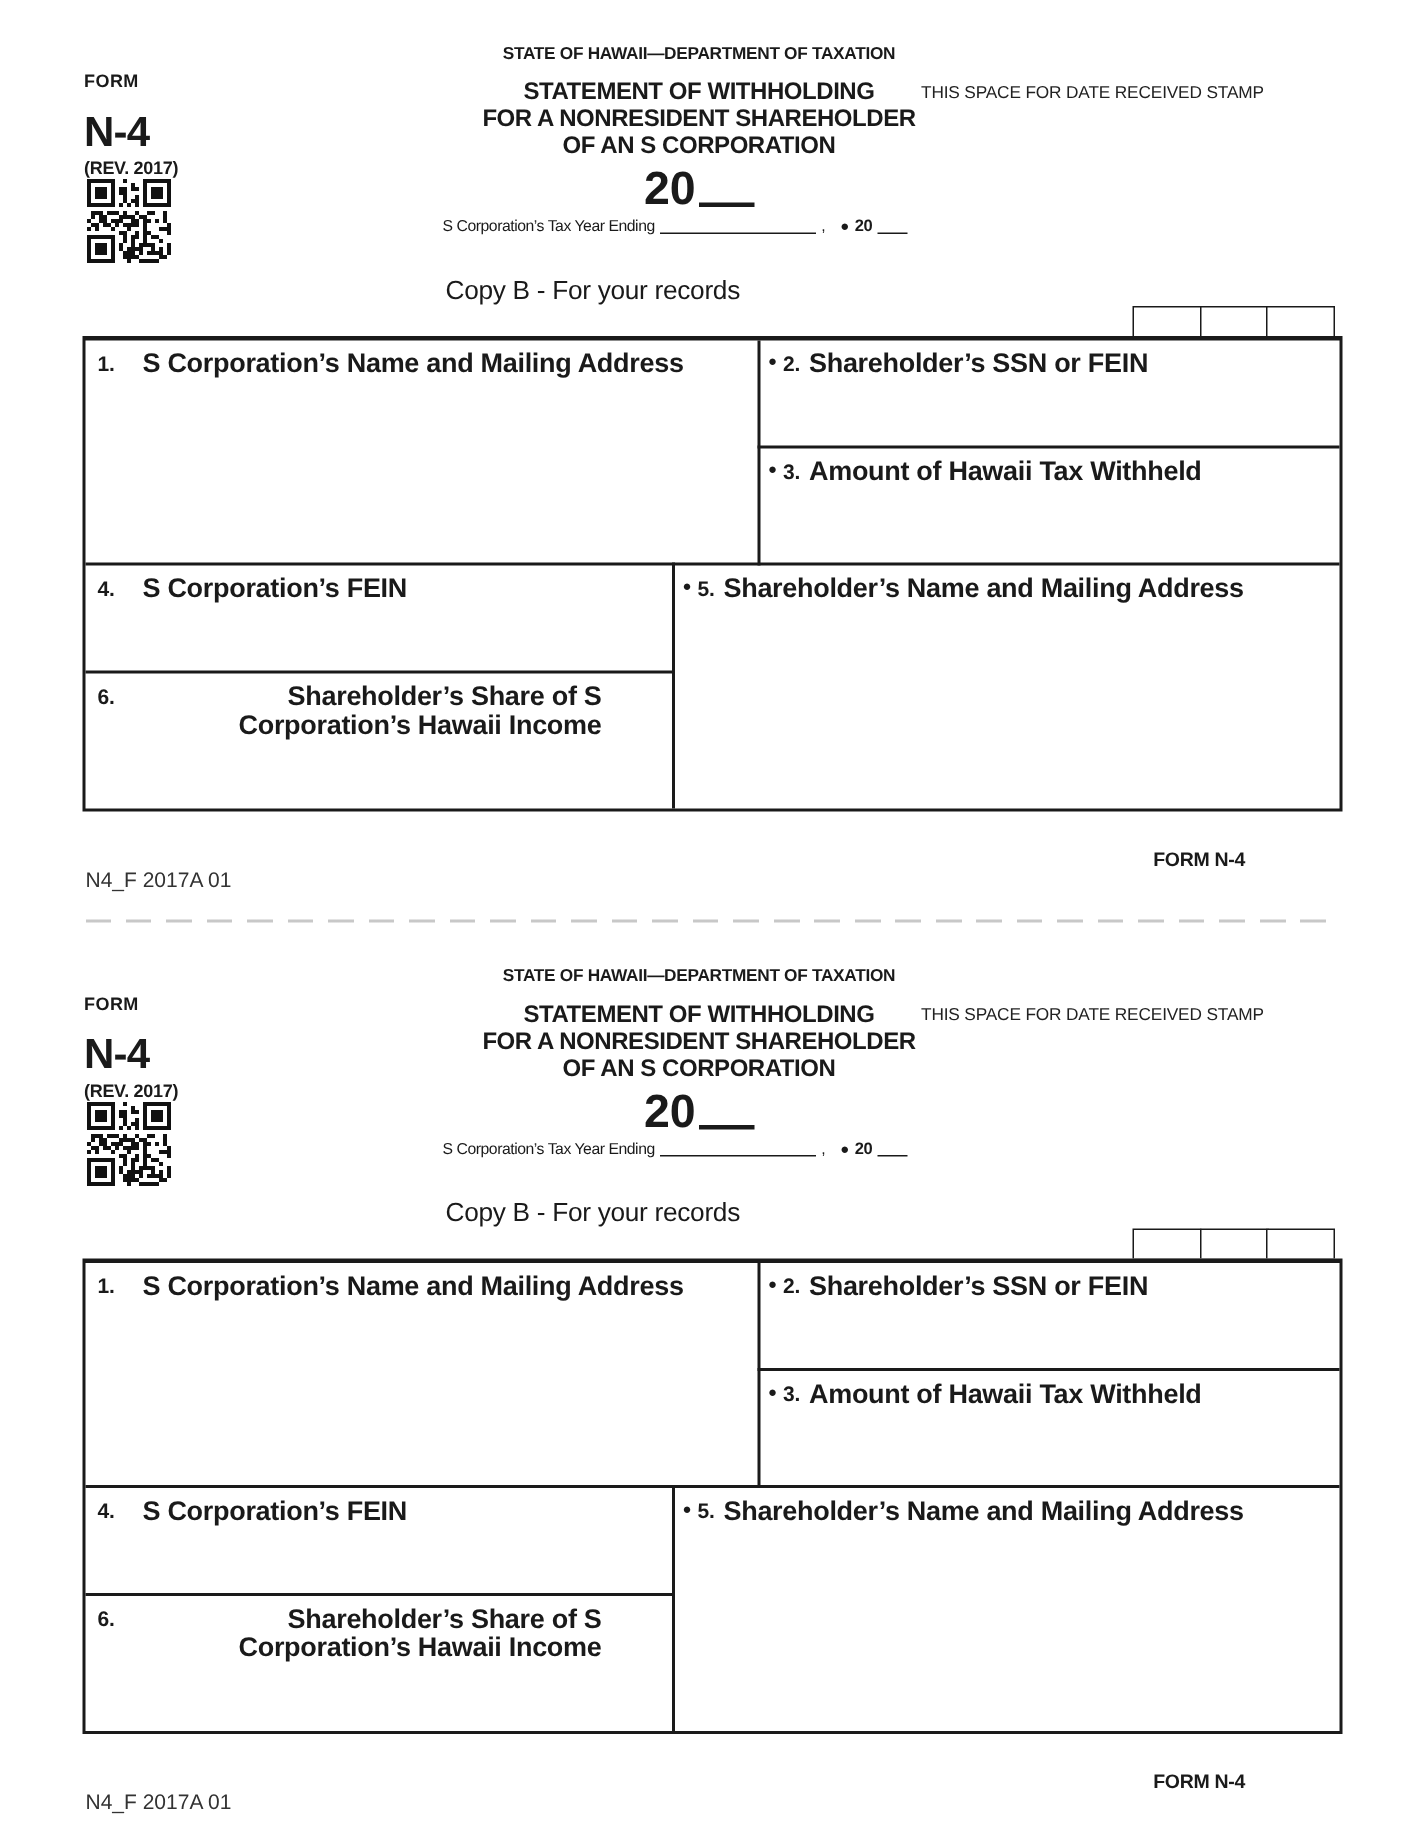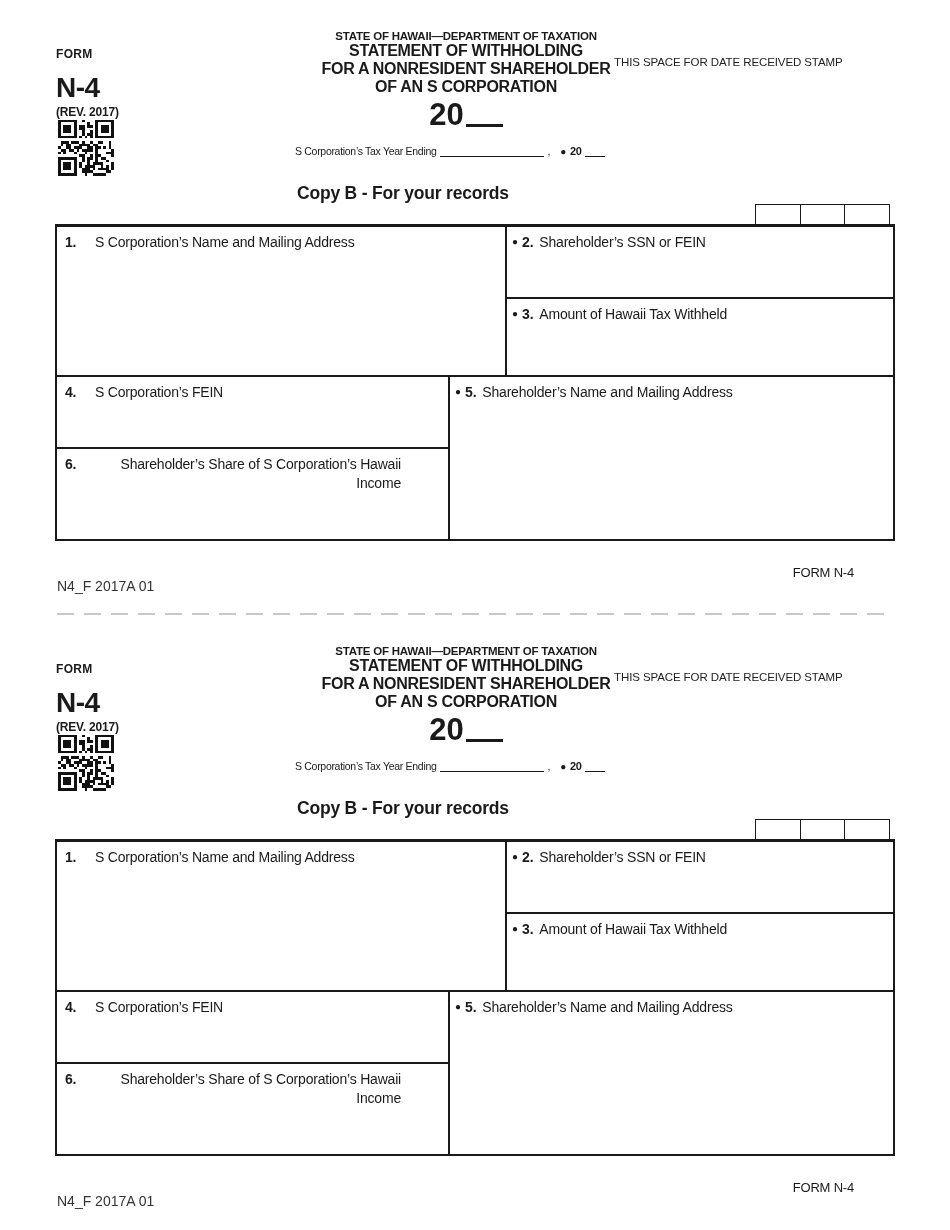--- a/index.html
+++ b/index.html
@@ -19,35 +19,35 @@
   .form-id{position:absolute;left:56px;top:48px;line-height:1;}
   .form-word{font-weight:bold;font-size:12px;letter-spacing:.3px;}
   .form-num{font-weight:bold;font-size:28px;letter-spacing:-.5px;margin-top:14px;}
   .form-rev{font-weight:bold;font-size:12px;margin-top:4px;letter-spacing:-.2px;}
   .qr{position:absolute;left:58px;top:119px;width:56px;height:57px;}
 
   
   .title-block{position:absolute;left:296px;top:30px;width:340px;text-align:center;}
   .agency{font-weight:bold;font-size:11.5px;letter-spacing:-.2px;}
   .title-line{font-weight:bold;font-size:16px;line-height:18px;letter-spacing:-.3px;}
-  .title-line.first{margin-top:0;}
+  .title-line.first{margin-top:11px;}
   .big-year{margin-top:4px;font-weight:bold;font-size:31px;line-height:30px;}
   .year-blank{display:inline-block;width:37px;border-bottom:3px solid var(--line);height:2px;vertical-align:-2px;margin-left:2px;}
 
   .stamp-note{position:absolute;left:614px;top:56px;font-size:11.5px;letter-spacing:-.1px;color:#222;}
 
   .taxyear-line{position:absolute;left:295px;top:145px;font-size:10.5px;letter-spacing:-.3px;white-space:nowrap;}
   .blank-long{display:inline-block;width:104px;height:1px;border-bottom:1.5px solid var(--line);vertical-align:-2px;margin-left:3px;}
   .blank-short{display:inline-block;width:20px;height:1px;border-bottom:1.5px solid var(--line);vertical-align:-2px;margin-left:3px;}
   .taxyear-line .comma{margin-left:4px;}
   .taxyear-line .dot{margin-left:10px;margin-right:4px;}
   .taxyear-line .yr{font-weight:bold;font-size:11px;}
   .dot{font-size:10px;line-height:1;display:inline-block;vertical-align:0;color:var(--ink);}
 
-  .copy-label{position:absolute;left:297px;top:183px;font-weight:bold;font-size:17.5px;letter-spacing:-.2px;}
+  .copy-label{position:absolute;left:297px;top:183px;font-weight:normal;font-size:17.5px;letter-spacing:-.2px;}
 
   
   .corner-boxes{position:absolute;left:755px;top:204px;display:flex;}
   .corner-box{width:46px;height:21px;border:1.5px solid var(--line);background:var(--paper);box-sizing:border-box;}
   .corner-box + .corner-box{margin-left:-1.5px;}
 
   
   .table{
     position:absolute;left:55px;top:224px;width:840px;height:317px;
     border:2px solid var(--line);border-top-width:3px;box-sizing:border-box;background:var(--paper);
@@ -61,28 +61,28 @@
 
   .cell{position:absolute;box-sizing:border-box;padding:6px 8px;}
   .c1{left:0;top:0;width:448px;height:148px;}
   .c2{left:450px;top:0;width:384px;height:70px;padding-left:5px;}
   .c3{left:450px;top:72px;width:384px;height:76px;padding-left:5px;}
   .c4{left:0;top:150px;width:391px;height:70px;}
   .c5{left:393px;top:150px;width:441px;height:162px;padding-left:5px;}
   .c6{left:0;top:222px;width:391px;height:90px;}
   .fhead{display:flex;align-items:flex-start;}
   .fhead .num{font-weight:bold;font-size:14px;line-height:19px;letter-spacing:-.2px;width:30px;flex:0 0 auto;}
-  .fhead .lbl{font-weight:normal;font-size:14px;line-height:19px;letter-spacing:-.2px;}
+  .fhead .lbl{font-weight:bold;font-size:18px;line-height:19px;letter-spacing:-.2px;}
   .fhead.bulleted .dot{margin-top:4px;margin-right:4px;flex:0 0 auto;}
   .fhead.bulleted .num{width:auto;margin-right:6px;}
   .c6 .lbl{max-width:306px;text-align:right;}
 
   
   .footer-code{position:absolute;left:57px;top:578px;font-size:14px;color:#333;letter-spacing:0;}
-  .footer-name{position:absolute;right:60px;top:565px;font-weight:normal;font-size:13px;letter-spacing:-.2px;}
+  .footer-name{position:absolute;right:84px;top:565px;font-weight:bold;font-size:13px;letter-spacing:-.2px;}
 
   
   .separator{
     position:absolute;left:57px;top:613px;width:836px;height:2px;
     background:repeating-linear-gradient(90deg,var(--perf) 0 17px,transparent 17px 27px);
   }
 </style>
 </head>
 <body>
 

